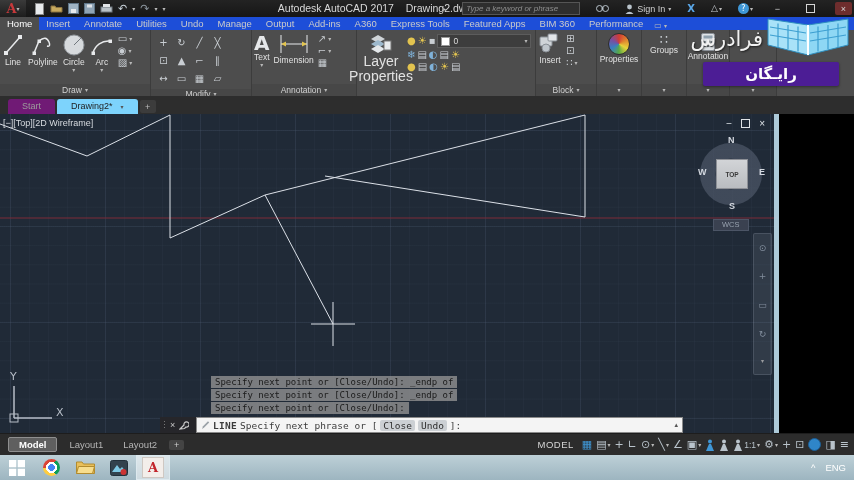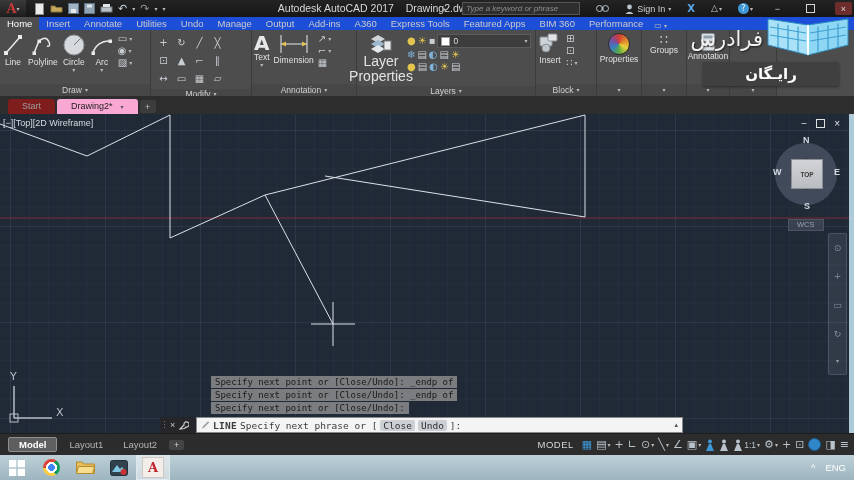--- a/index.html
+++ b/index.html
@@ -56,28 +56,28 @@
     border:1px solid #2e2e2e;}
   .layer-dd{display:flex;align-items:center;gap:3px;background:#3d3d3d;border:1px solid#5c5c5c;
     height:12px;padding:0 3px;font-size:8.5px;color:#ddd;width:86px;}
   .swatch{width:7px;height:7px;background:#fff;border:1px solid #999;}
   .ytint{color:#e3c44f;}
   .btint{color:#7fb2d9;}
 
   
   #filetabs{left:0;top:96px;width:854px;height:18px;background:#2d2d2d;display:flex;align-items:flex-end;gap:2px;padding-left:8px;box-sizing:border-box;}
   .ftab{height:15px;line-height:15px;padding:0 14px;font-size:9px;border-radius:3px 3px 0 0;}
-  .ftab.start{background:#7f1d1d;color:#9c9c9c;}
-  .ftab.active{background:#f9a8d4;color:#1e1e1e;display:flex;align-items:center;gap:8px;}
+  .ftab.start{background:#701a75;color:#9c9c9c;}
+  .ftab.active{background:#7dd3fc;color:#1e1e1e;display:flex;align-items:center;gap:8px;}
   .ftab.active .dd{color:#555;}
   .fplus{width:16px;height:13px;margin-bottom:1px;background:#3c3c3c;border-radius:2px;color:#bbb;
     display:flex;align-items:center;justify-content:center;font-size:9px;}
 
   
-  #canvas{left:0;top:114px;width:854px;height:319px;overflow:hidden;
+  #canvas{left:0;top:114px;width:779px;height:319px;overflow:hidden;
     background-image:
       linear-gradient(rgba(125,145,175,.10) 1px,transparent 1px),
       linear-gradient(90deg,rgba(125,145,175,.10) 1px,transparent 1px),
       linear-gradient(rgba(125,145,175,.045) 1px,transparent 1px),
       linear-gradient(90deg,rgba(125,145,175,.045) 1px,transparent 1px);
     background-size:95px 96px,95px 96px,19px 19.2px,19px 19.2px;
     background-position:10px 16px,10px 16px,10px 16px,10px 16px;}
   #draw-svg{position:absolute;left:0;top:0;}
   #vplabel{left:3px;top:4px;font-size:9px;color:#d6dadf;white-space:nowrap;}
   #dwgctrls{right:14px;top:4px;display:flex;align-items:center;gap:9px;color:#dfe3e7;font-size:10px;}
@@ -393,24 +393,20 @@
           </div>
           <div class="srow">
             <span class="g ytint">●</span>
             <span class="g">▤</span>
             <span class="g btint">◐</span>
             <span class="g ytint">☀</span>
             <span class="g">▤</span>
           </div>
         </div>
       </div>
-      <div class="pfoot">
-        <span>Layers</span>
-        <span class="dd">▾</span>
-      </div>
     </div>
 
     <div class="panel" style="width:60px;">
       <div class="pcontent">
         <div class="rbtn">
           <svg class="ric" width="24" height="22" viewBox="0 0 24 22">
             <rect x="2" y="4" width="12" height="9" rx="1" fill="#cfd4d8" stroke="#8a9097"></rect>
             <rect x="10" y="1" width="9" height="7" rx="1" fill="#e2e5e8" stroke="#8a9097"></rect>
             <circle cx="8" cy="15" r="4" fill="#bfc6cc" stroke="#8a9097"></circle>
           </svg>
@@ -496,21 +492,21 @@
     <div class="wm-row">
       <span class="wm-brand">فرادرس</span>
       <svg width="86" height="42" viewBox="0 0 86 42">
         <path d="M43,7 L83,1 L83,27 L43,37 Z" fill="#8ed7f4" stroke="#2f8fc0"></path>
         <path d="M43,7 L3,1 L3,27 L43,37 Z" fill="#a9e2f8" stroke="#2f8fc0"></path>
         <path d="M43,7 L43,37" stroke="#ffffff" stroke-width="2"></path>
         <path d="M13,5.5 L13,29 M23,7 L23,31 M33,8.5 L33,33.5 M53,8.5 L53,33.5 M63,7 L63,31 M73,5.5 L73,29" stroke="#3d9fd0" stroke-width="1.2" fill="none"></path>
         <path d="M5,9 L41,15 M5,17 L41,23 M45,15 L81,9 M45,23 L81,17" stroke="#3d9fd0" stroke-width="1.2" fill="none"></path>
       </svg>
     </div>
-    <div class="wm-badge" style="background: #404040;">رایـگان</div>
+    <div class="wm-badge" style="background: #4c1d95;">رایـگان</div>
   </div>
 
   <div id="filetabs" class="abs">
     <span class="ftab start">Start</span>
     <span class="ftab active">
       <span>Drawing2*</span>
       <span class="dd">▾</span>
     </span>
     <span class="fplus">+</span>
   </div>

